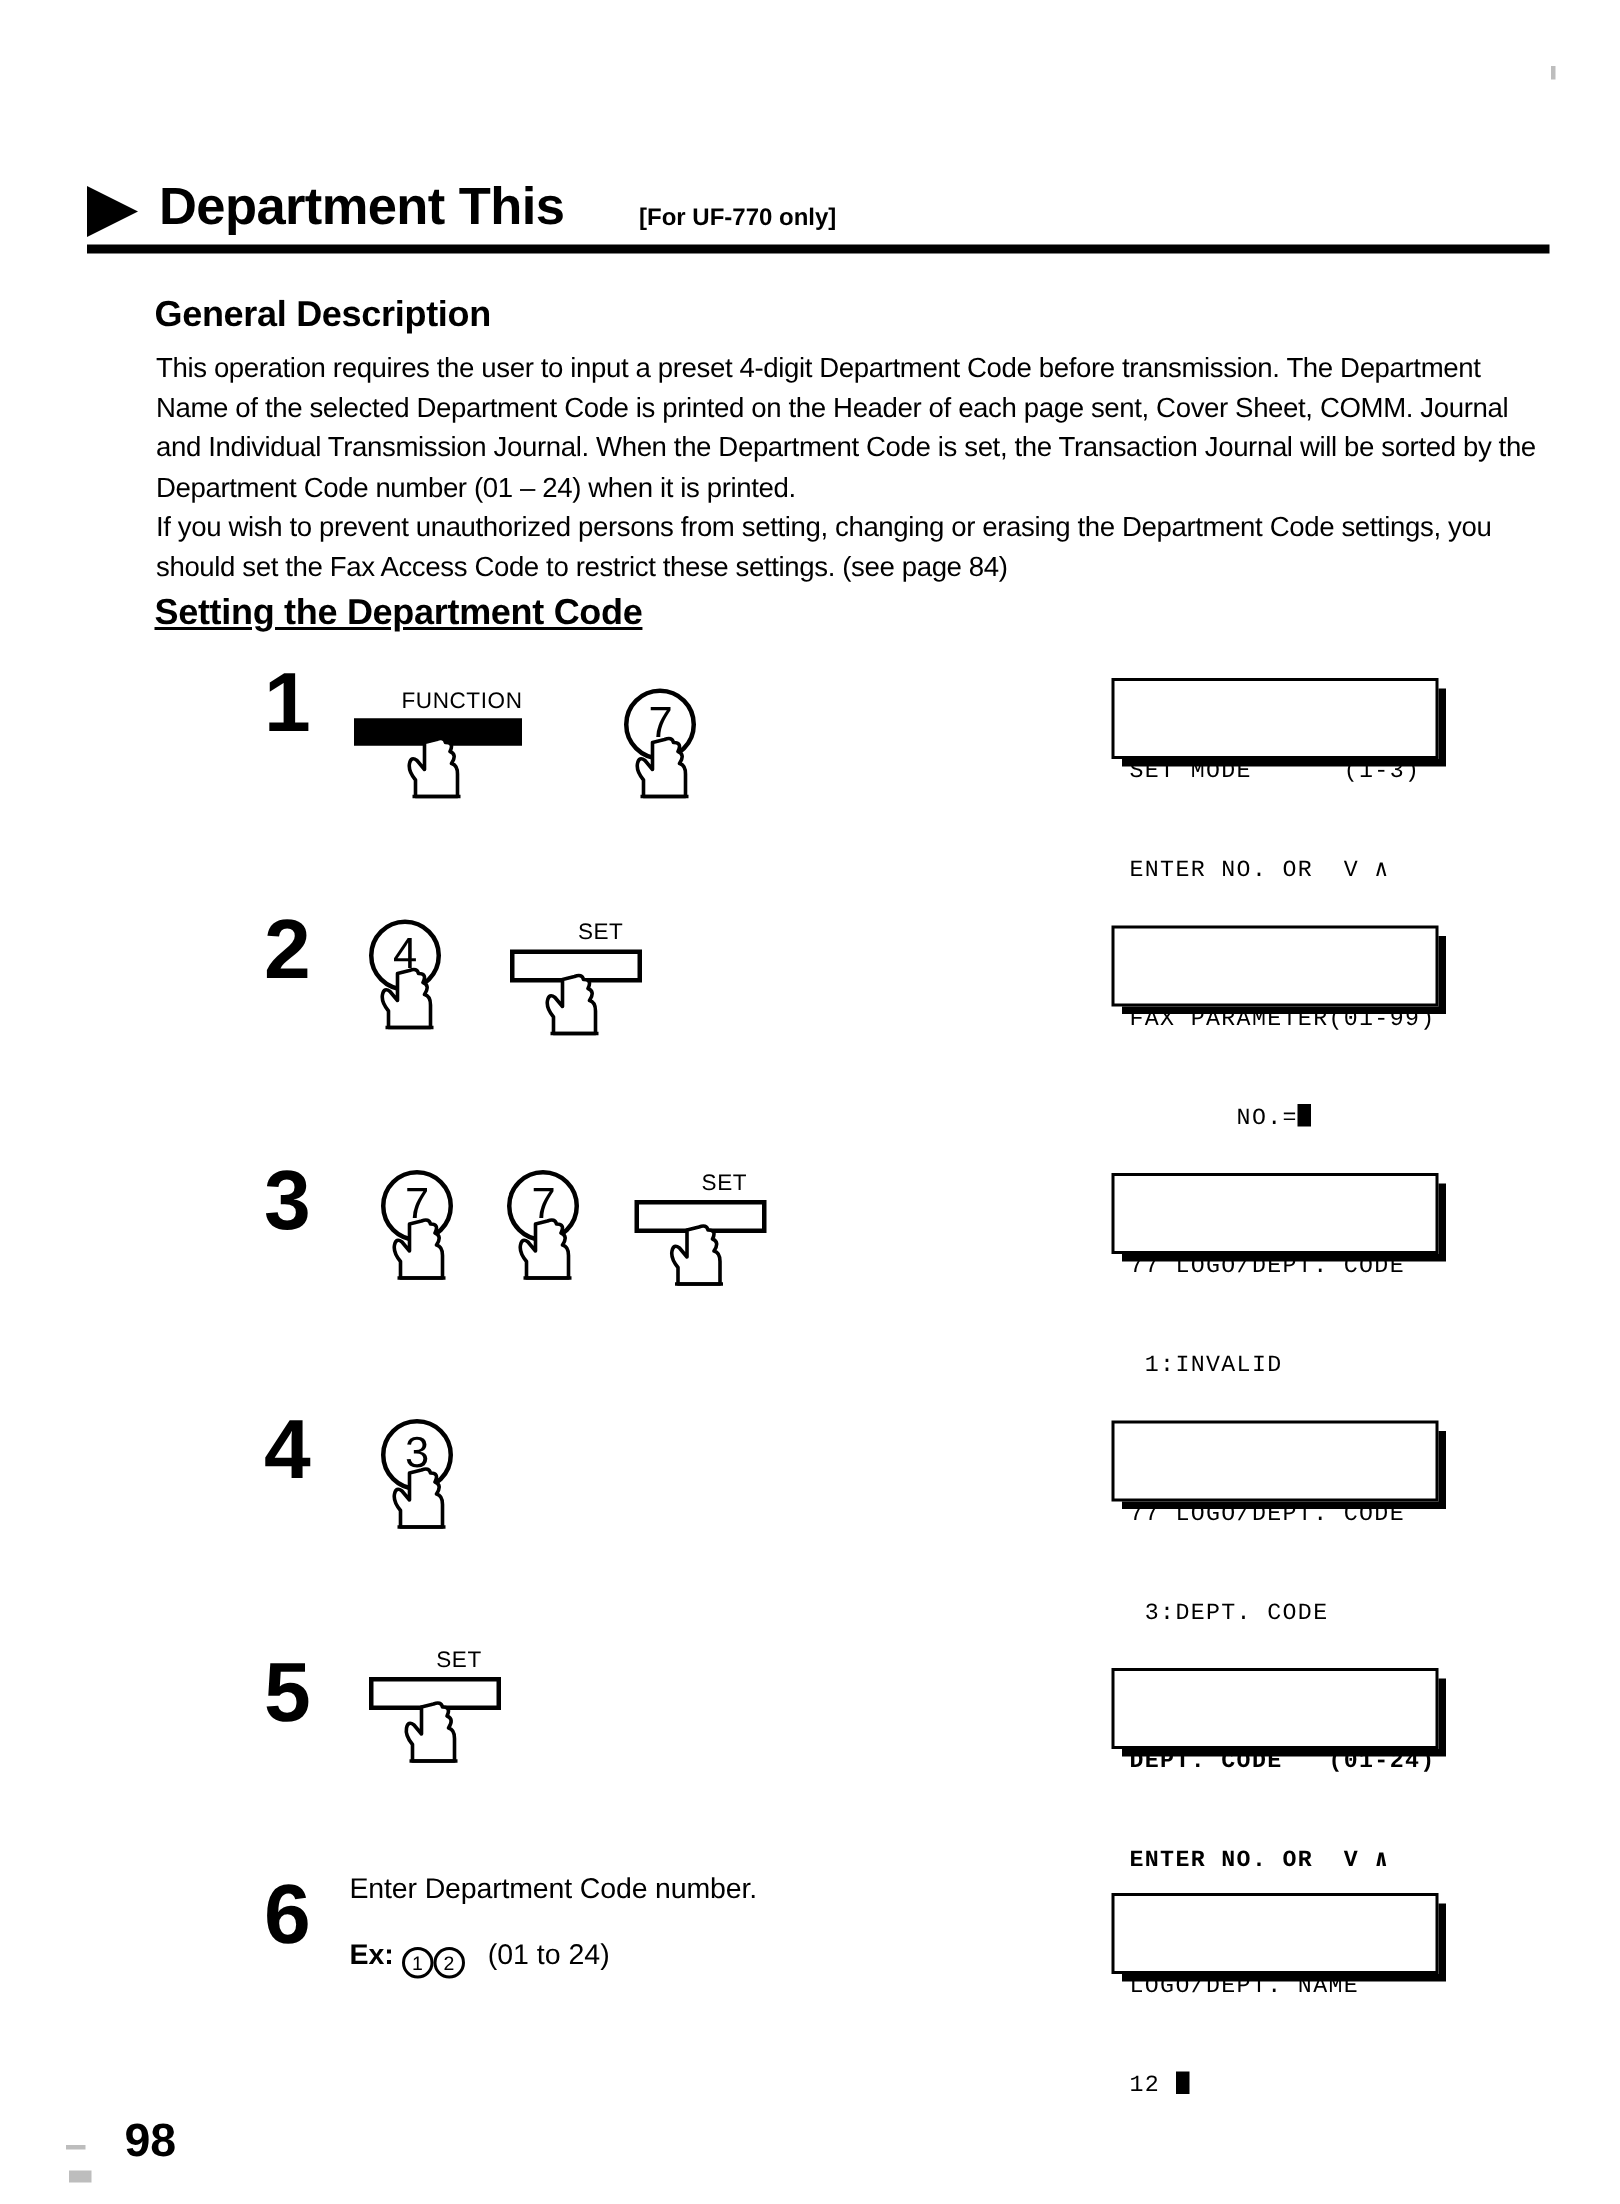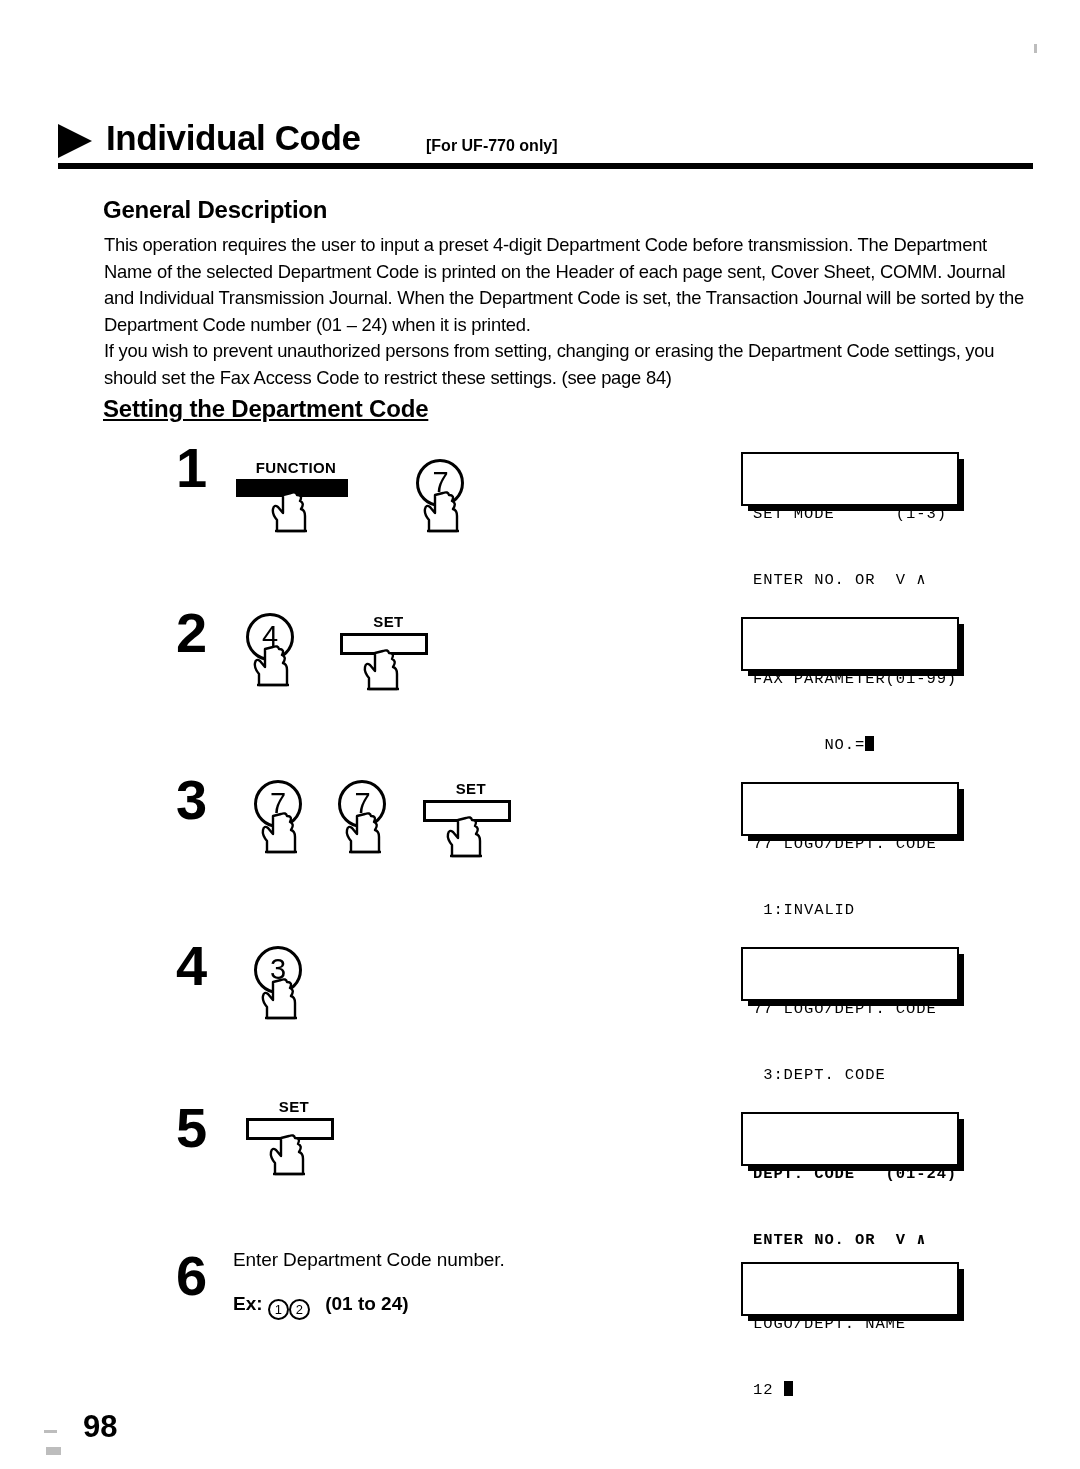--- a/index.html
+++ b/index.html
@@ -129,26 +129,26 @@
     font-weight: normal;
   }
 
   .key-bar {
     position: relative;
     display: inline-block;
     vertical-align: top;
   }
   .key-bar .bar-label {
     position: absolute;
-    left: 4px;
+    left: 16px;
     top: 0;
     width: 100%;
     text-align: center;
     font-size: 15px;
-    font-weight: bold;
+    font-weight: normal;
     letter-spacing: 0.4px;
   }
   .key-bar .bar {
     position: absolute;
     left: 0;
     top: 20px;
     box-sizing: border-box;
   }
   .key-bar.filled .bar {
     background: #000;
@@ -213,41 +213,41 @@
     height: 21px;
     border: 2px solid #000;
     border-radius: 50%;
     box-sizing: border-box;
     text-align: center;
     line-height: 18px;
     font-size: 13px;
     font-weight: normal;
     vertical-align: -4px;
   }
-  .ex-suffix { font-weight: bold; text-align: center; }
+  .ex-suffix { font-weight: normal; text-align: center; }
 
   
   .page-number {
     position: absolute;
     left: 83px;
     top: 1409px;
     font-size: 31px;
     font-weight: bold;
   }
   .scan-speck {
     position: absolute;
     background: #bdbdbd;
   }
 </style>
 </head>
 <body>
 
 <div class="page-header">
   <div class="header-triangle"></div>
-  <div class="header-title">Individual Code</div>
+  <div class="header-title">Department This</div>
   <div class="header-subtitle">[For UF-770 only]</div>
   <div class="header-rule"></div>
 </div>
 
 <div class="section-heading" id="general-description-heading">General Description</div>
 
 <div class="body-copy">
   <p>This operation requires the user to input a preset 4-digit Department Code before transmission. The Department Name of the selected Department Code is printed on the Header of each page sent, Cover Sheet, COMM. Journal and Individual Transmission Journal.  When the Department Code is set, the Transaction Journal will be sorted by the Department Code number (01 – 24) when it is printed.</p>
   <p>If you wish to prevent unauthorized persons from setting, changing or erasing the Department Code settings, you should set the Fax Access Code to restrict these settings.  (see page 84)</p>
 </div>

